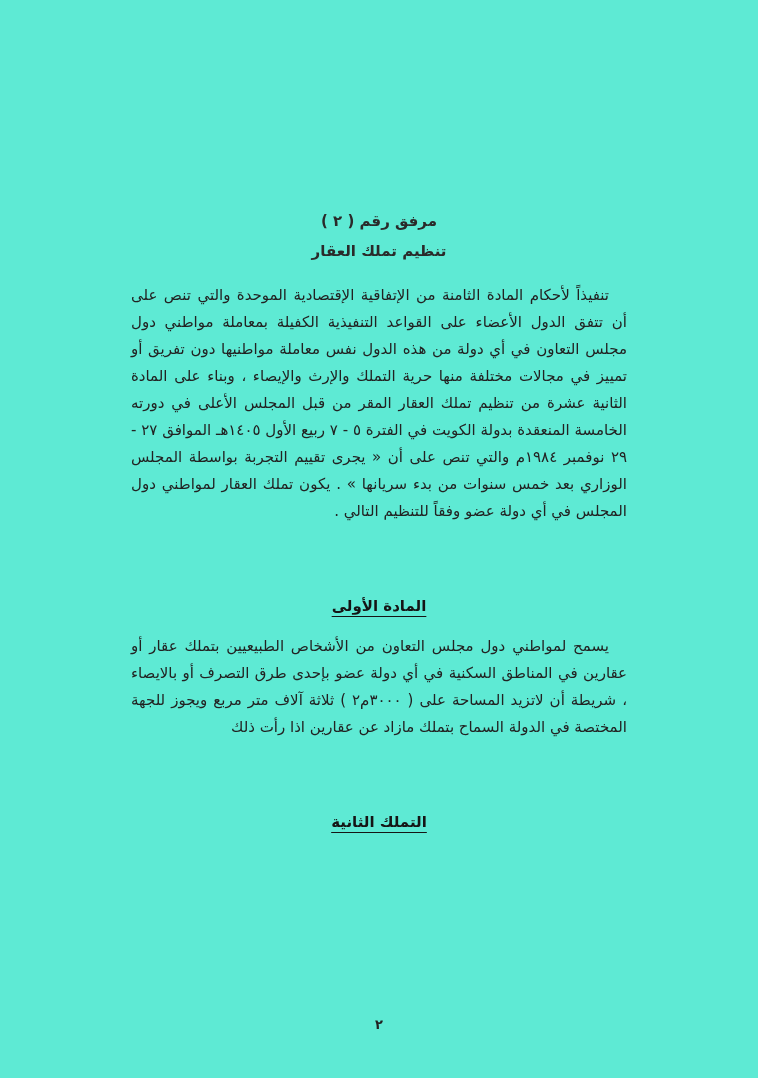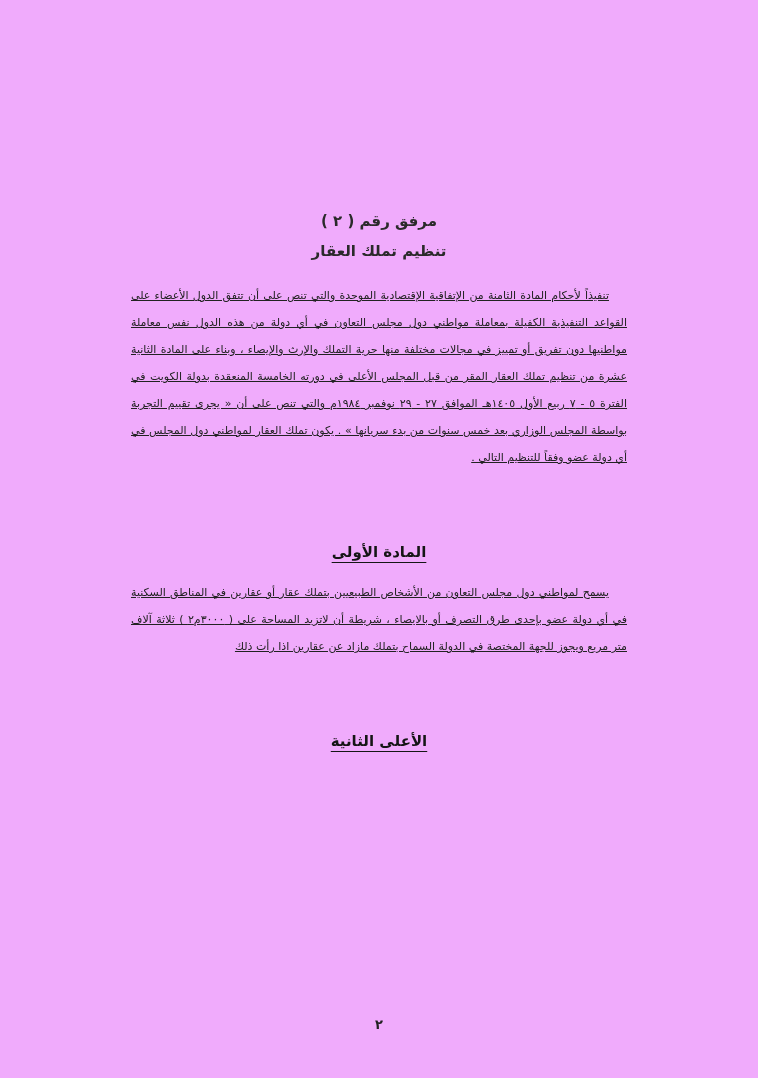--- a/index.html
+++ b/index.html
@@ -7,21 +7,21 @@
   body {
     width: 758px;
     height: 1078px;
     overflow: hidden;
     font-family: "DejaVu Sans", sans-serif;
     position: relative;
   }
   .doc-page {
     position: absolute;
     inset: 0;
-    background: #f0abfc;
+    background: #5eead4;
     color: #1d1d1d;
   }
   .doc-content {
     direction: rtl;
     padding: 212px 131px 0 131px;
   }
   .annex-title {
     text-align: center;
     font-size: 15px;
     font-weight: bold;
@@ -32,26 +32,25 @@
   .doc-title {
     text-align: center;
     font-size: 15px;
     font-weight: bold;
     letter-spacing: 2px;
     color: #2a2a2a;
     margin-bottom: 22px;
     margin-top: 12px;
   }
   .body-text {
-    font-size: 11px;
+    font-size: 15px;
     line-height: 27px;
     text-align: justify;
     text-indent: 18px;
     color: #222222;
-    text-decoration: underline;
   }
   .article-heading {
     text-align: center;
     font-size: 15px;
     font-weight: bold;
     color: #151515;
     text-decoration: underline;
     text-underline-offset: 5px;
     text-decoration-thickness: 1px;
     margin-top: 72px;
@@ -77,19 +76,19 @@
     <div class="annex-title">مرفق رقم ( ٢ )</div>
 
     <div class="doc-title">تنظيم تملك العقار</div>
 
     <p class="body-text">تنفيذاً لأحكام المادة الثامنة من الإتفاقية الإقتصادية الموحدة والتي تنص على أن تتفق الدول الأعضاء على القواعد التنفيذية الكفيلة بمعاملة مواطني دول مجلس التعاون في أي دولة من هذه الدول نفس معاملة مواطنيها دون تفريق أو تمييز في مجالات مختلفة منها حرية التملك والإرث والإيصاء ، وبناء على المادة الثانية عشرة من تنظيم تملك العقار المقر من قبل المجلس الأعلى في دورته الخامسة المنعقدة بدولة الكويت في الفترة ٥ - ٧ ربيع الأول ١٤٠٥هـ الموافق ٢٧ - ٢٩ نوفمبر ١٩٨٤م والتي تنص على أن « يجرى تقييم التجربة بواسطة المجلس الوزاري بعد خمس سنوات من بدء سريانها » . يكون تملك العقار لمواطني دول المجلس في أي دولة عضو وفقاً للتنظيم التالي .</p>
 
     <div class="article-heading">المادة الأولى</div>
 
     <p class="body-text">يسمح لمواطني دول مجلس التعاون من الأشخاص الطبيعيين بتملك عقار أو عقارين في المناطق السكنية في أي دولة عضو بإحدى طرق التصرف أو بالايصاء ، شريطة أن لاتزيد المساحة على ( ٣٠٠٠م٢ ) ثلاثة آلاف متر مربع ويجوز للجهة المختصة في الدولة السماح بتملك مازاد عن عقارين اذا رأت ذلك</p>
 
-    <div class="article-heading">الأعلى الثانية</div>
+    <div class="article-heading">التملك الثانية</div>
 
 
   </div>
 
   <div class="page-number">٢</div>
 </div>
 
 </body></html>

